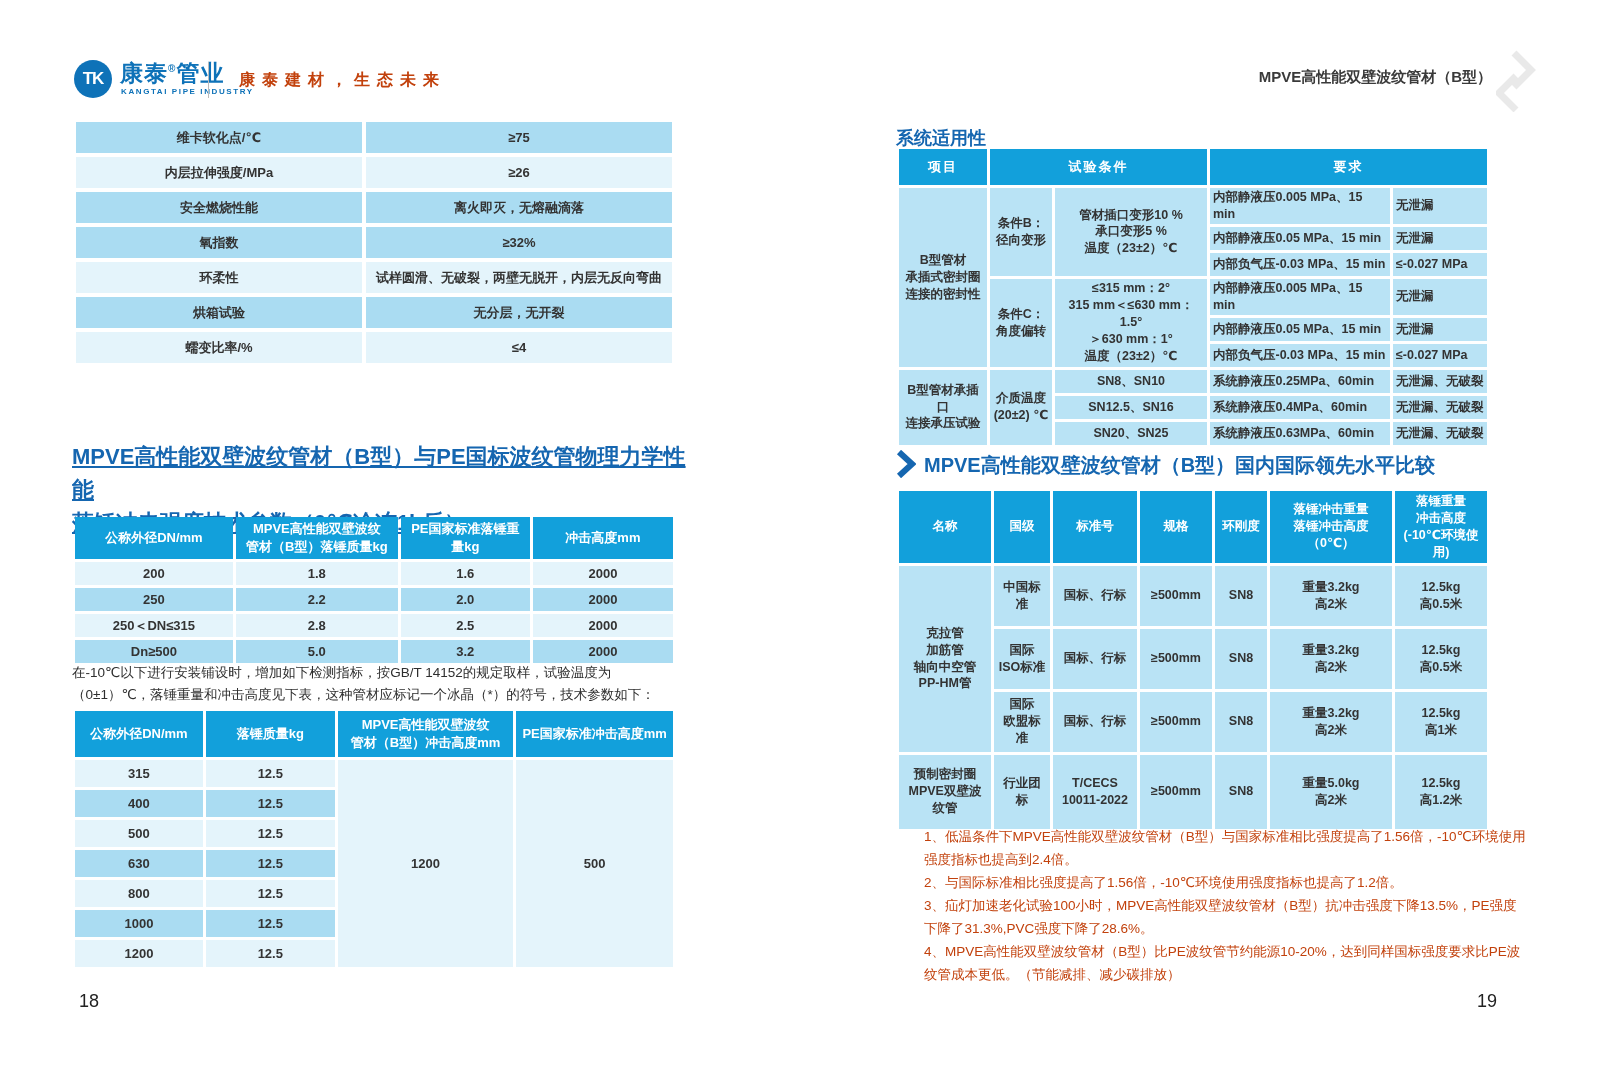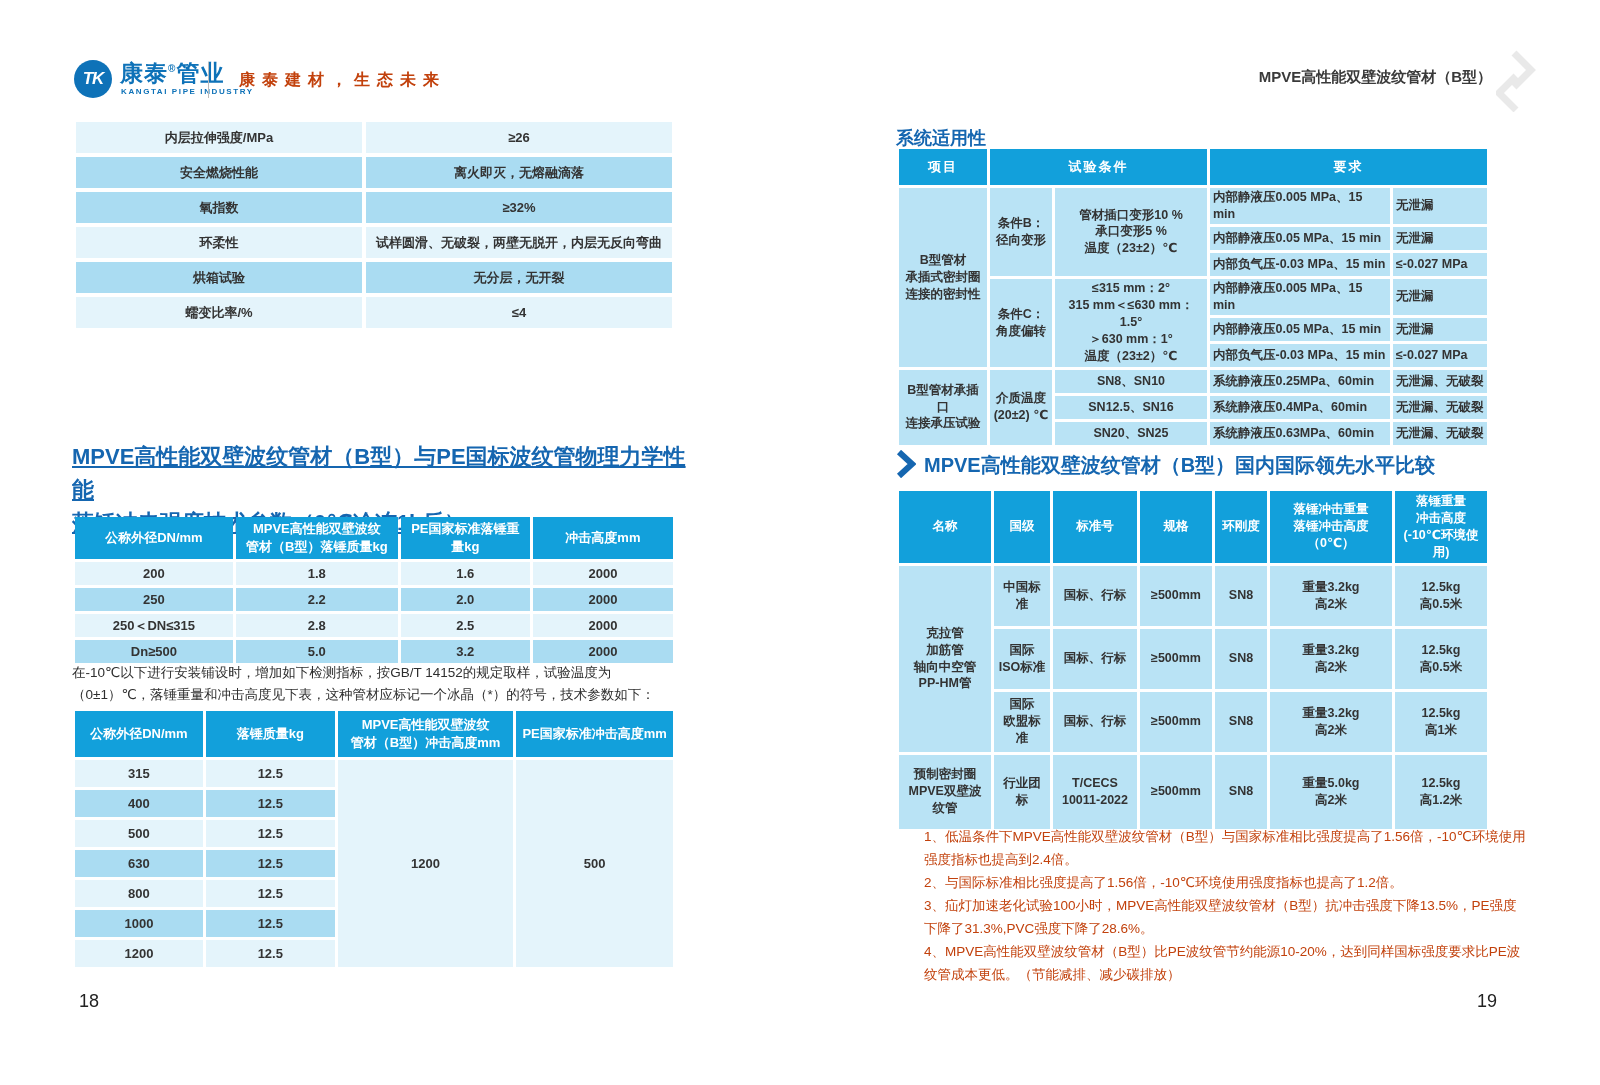--- a/index.html
+++ b/index.html
@@ -12,21 +12,21 @@
     --ink:#333333;
   }
   *{box-sizing:border-box;margin:0;padding:0;}
   html,body{width:1600px;height:1085px;background:#ffffff;overflow:hidden;
     font-family:"Liberation Sans","DejaVu Sans",sans-serif;color:var(--ink);}
   .abs{position:absolute;}
   .pre{white-space:pre-line;}
 
   
   .logo-circle{left:74px;top:60px;width:38px;height:38px;border-radius:50%;
-    background:var(--logo);color:#fff;font-weight:bold;font-style:italic;
+    background:var(--logo);color:#fff;font-weight:bold;
     font-size:17px;display:flex;align-items:center;justify-content:center;letter-spacing:-1px;}
   .logo-name{left:120px;top:58px;font-size:23px;font-weight:bold;color:var(--logo);letter-spacing:1px;}
   .logo-name sup{font-size:10px;}
   .logo-sub{left:121px;top:87px;font-size:8px;font-weight:bold;color:var(--logo);letter-spacing:1.6px;}
   .logo-divider{left:208px;top:62px;width:1px;height:36px;background:#bbbbbb;}
   .tagline{left:228px;top:70px;font-size:16px;font-weight:bold;color:#c2410c;letter-spacing:7px;margin-left:11px;}
   .hdr-right{left:1152px;top:68px;width:340px;text-align:right;font-size:15px;font-weight:bold;color:#3a3a3a;}
   .deco{left:1496px;top:50px;}
 
   
@@ -87,20 +87,24 @@
   <path d="M18 3 L35 20 L18 37" fill="none" stroke="#e9e9e9" stroke-width="7"></path>
   <path d="M20 26 L3 43 L20 60" fill="none" stroke="#e9e9e9" stroke-width="7"></path>
 </svg>
 
 <table class="abs tbl-props">
   <colgroup>
       <col style="width:48.3%">
       <col style="width:51.7%">
     </colgroup>
   <tbody>
+      <tr>
+        <td class="bg-med">维卡软化点/℃</td>
+        <td class="bg-med">≥75</td>
+      </tr>
   <tr>
         <td class="bg-light">内层拉伸强度/MPa</td>
         <td class="bg-light">≥26</td>
       </tr>
   <tr>
         <td class="bg-med">安全燃烧性能</td>
         <td class="bg-med">离火即灭，无熔融滴落</td>
       </tr>
   <tr>
         <td class="bg-med">氧指数</td>

